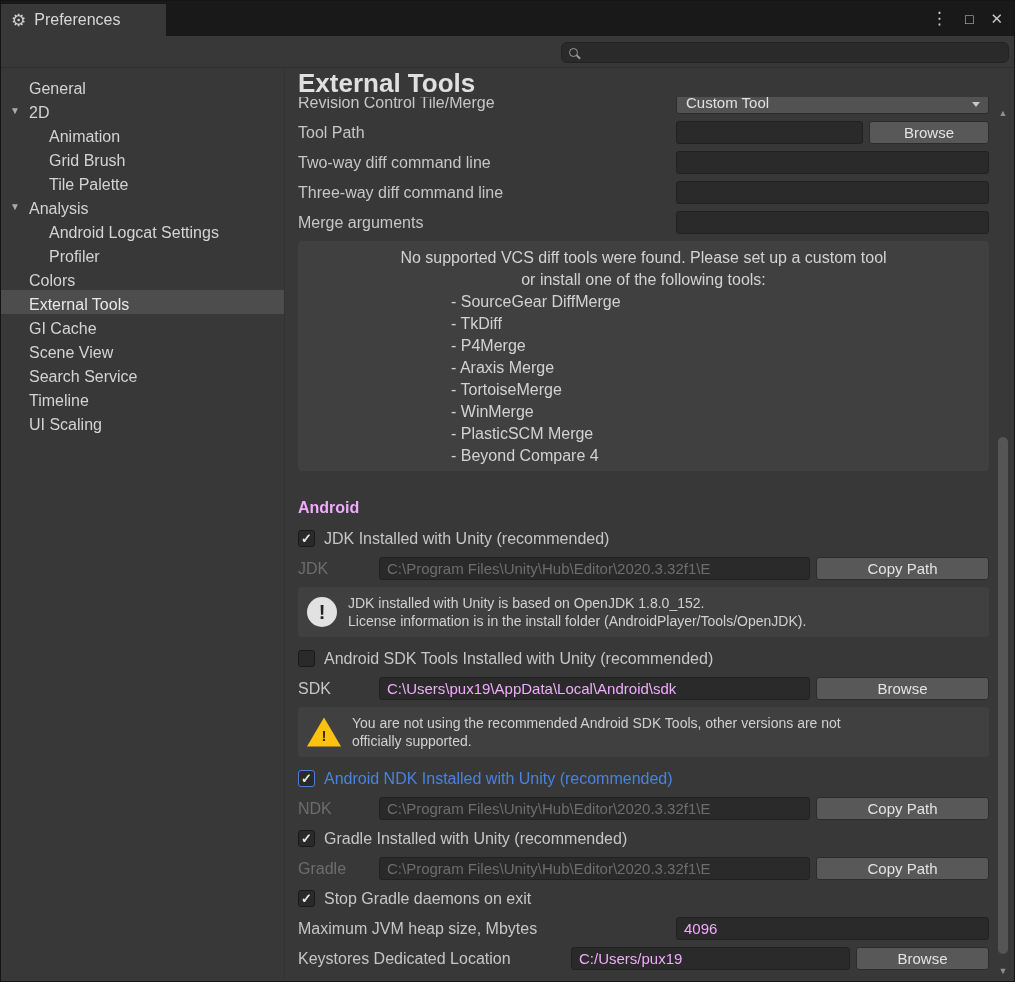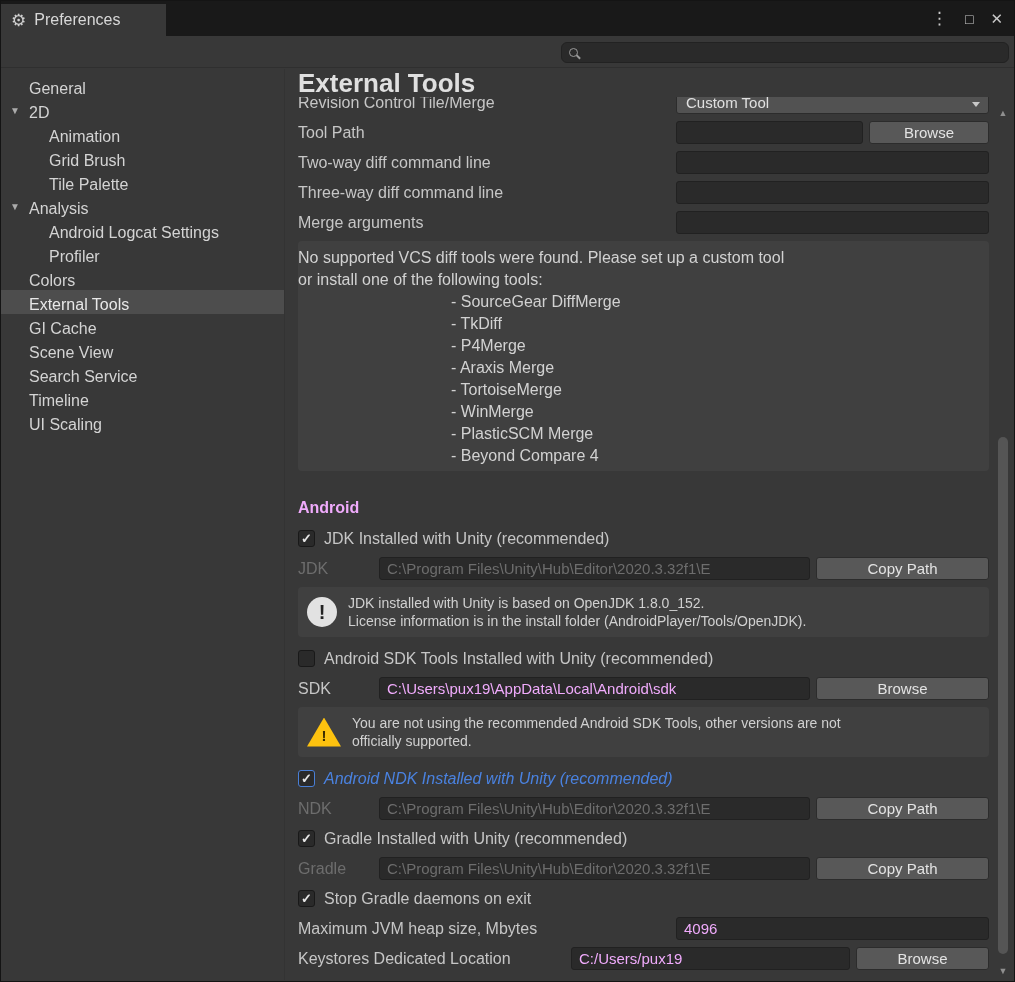--- a/index.html
+++ b/index.html
@@ -66,34 +66,34 @@
   .btn.browse-sm { width:133px; }
 
   .dropdown { flex:1; height:22px; background:#525252; border:1px solid #2c2c2c; border-radius:3px;
               display:flex; align-items:center; padding:0 9px; color:#e0e0e0; font-size:15px;
               position:relative; }
   .dd-arrow { position:absolute; right:8px; top:9px; width:0; height:0; border-left:4px solid transparent;
               border-right:4px solid transparent; border-top:5px solid #c8c8c8; }
 
   .helpbox { background:#404040; border-radius:4px; color:#d2d2d2; }
   .vcs-box { margin-top:5px; height:230px; padding-top:6px; font-size:16px; line-height:22px; }
-  .vcs-center { }
+  .vcs-center { text-align:center; }
   .vcs-tool { padding-left:153px; }
 
   .section-title { margin-top:28px; height:20px; font-size:16px; font-weight:bold; color:#f0abfc; }
 
   .check-row { display:flex; align-items:center; height:23px; margin-bottom:7px; }
   .check-row.first { margin-top:8px; }
   .mt10 { margin-top:10px; }
   .cb { width:17px; height:17px; background:#2a2a2a; border:1px solid #191919; border-radius:3px;
         margin-right:9px; display:flex; align-items:center; justify-content:center; flex-shrink:0; }
   .cb .mark { color:#e6e6e6; font-size:13px; font-weight:bold; line-height:1; }
   .check-label { font-size:16px; color:#c6c6c6; white-space:nowrap; }
   .accent .cb { border-color:#497fd6; }
-  .accent .check-label { color:#4a82e0;font-style:italic; }
+  .accent .check-label { color:#4a82e0; }
 
   .row.path .lbl { width:81px; }
   .row.dim .lbl { color:#6d6d6d; }
   .row.keystore .lbl { width:273px; }
 
   .notice { height:50px; display:flex; align-items:center; gap:11px; padding:0 12px 0 9px;
             font-size:14px; line-height:18px; color:#d0d0d0; margin-bottom:0; }
   .notice.jdk { margin-top:2px; }
   .info-icon { width:30px; height:30px; border-radius:50%; background:#e2e2e2; color:#242424;
                font-weight:bold; font-size:20px; display:flex; align-items:center; justify-content:center;

